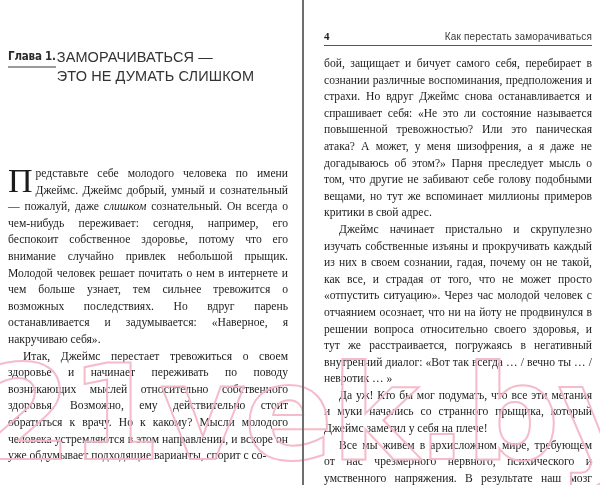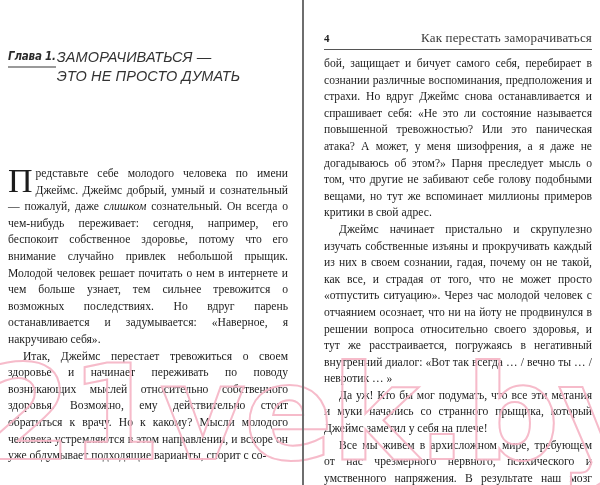--- a/index.html
+++ b/index.html
@@ -63,21 +63,20 @@
   }
 
   
   .chap-block {
     position: absolute;
     left: 8px;
     top: 48px;
     width: 280px;
     display: flex;
     align-items: flex-start;
-    font-style: italic;
   }
   .chap-num {
     font-family: "DejaVu Sans Condensed", "Liberation Sans Narrow", "Liberation Sans", sans-serif;
     font-weight: 700;
     font-size: 11.5px;
     color: #2b2b2b;
     letter-spacing: -0.2px;
     white-space: nowrap;
     padding-top: 2px;
     border-bottom: 2px solid #9a9a9a;
@@ -149,38 +148,38 @@
     border-bottom: 1.4px solid #555555;
     padding-bottom: 3px;
   }
   .folio {
     font-family: "Liberation Serif", serif;
     font-weight: 700;
     font-size: 11px;
     color: #1c1c1c;
   }
   .runhead {
-    font-family: Liberation Serif, serif;
-    font-size: 13px;
+    font-family: Liberation Sans, sans-serif;
+    font-size: 10px;
     color: #3a3a3a;
     letter-spacing: 0.15px;
   }
 </style>
 </head>
 <body>
 
 <div id="page">
 
   <div class="page-left">
 
     <div class="chap-block">
       <div class="chap-num">Глава 1.</div>
       <div class="chap-title">
         <div>ЗАМОРАЧИВАТЬСЯ —</div>
-        <div>ЭТО НЕ ПРОСТО ДУМАТЬ</div>
+        <div>ЭТО НЕ ДУМАТЬ СЛИШКОМ</div>
       </div>
     </div>
 
     <div class="body-left">
       <p class="first">
         <span class="dropcap">П</span><span id="lp0">редставьте себе молодого человека по имени Джеймс. Джеймс добрый, умный и сознательный — пожалуй, даже <em>слишком</em> сознательный. Он всегда о чем-нибудь переживает: сегодня, например, его беспокоит собственное здоровье, потому что его внимание случайно привлек небольшой прыщик. Молодой человек решает почитать о нем в интернете и чем больше узнает, тем сильнее тревожится о возможных последствиях. Но вдруг парень останавливается и задумывается: «Наверное, я накручиваю себя».</span>
       </p>
       <p>
         <span>Итак, Джеймс перестает тревожиться о своем здоровье и начинает переживать по поводу возникающих мыслей относительно собственного здоровья. Возможно, ему действительно стоит обратиться к врачу. Но к какому? Мысли молодого человека устремляются в этом направлении, и вскоре он уже обдумывает подходящие варианты, спорит с со-</span>
       </p>

